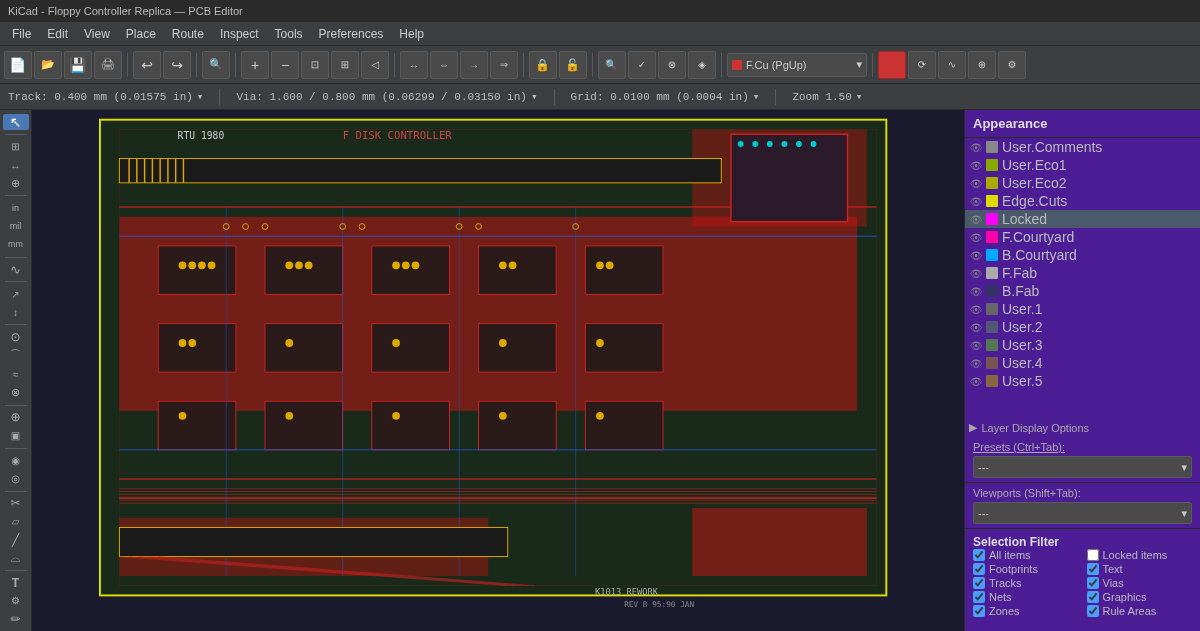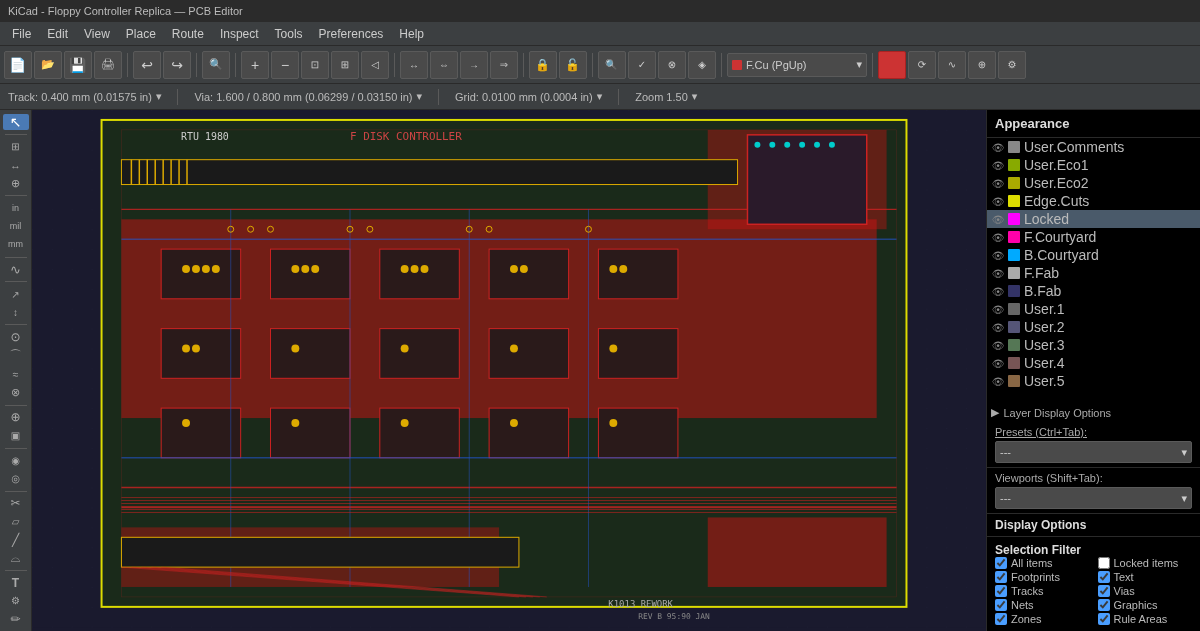--- a/index.html
+++ b/index.html
@@ -13,37 +13,37 @@
     .menu-item { padding: 2px 8px; color: #ccc; cursor: pointer; font-size: 12px; }
     
     
     #toolbar { height: 38px; background: #3c3f41; display: flex; align-items: center; padding: 2px 4px; border-bottom: 1px solid #2a2a2a; gap: 2px; }
     .tb-btn { width: 28px; height: 28px; background: #4a4a4a; border: 1px solid #5a5a5a; border-radius: 2px; display: flex; align-items: center; justify-content: center; cursor: pointer; color: #ccc; font-size: 14px; }
     .tb-sep { width: 1px; height: 24px; background: #5a5a5a; margin: 0 3px; }
     .tb-dropdown { height: 24px; background: #4a4a4a; border: 1px solid #5a5a5a; border-radius: 2px; color: #ccc; font-size: 11px; padding: 0 4px; min-width: 130px; display: flex; align-items: center; justify-content: space-between; cursor: pointer; }
     
     
     #statusbar { height: 26px; background: #3c3f41; display: flex; align-items: center; padding: 0 8px; border-bottom: 1px solid #2a2a2a; font-size: 11px; color: #bbb; gap: 16px; }
-    .status-item { display: flex; align-items: center; gap: 4px; }
+    .status-item { display: flex; align-items: center; gap: 4px; font-family: Liberation Mono, monospace; }
     .status-sep { width: 1px; height: 16px; background: #5a5a5a; }
     
     
     #main { display: flex; height: calc(631px - 22px - 24px - 38px - 26px); }
     
     
     #left-toolbar { width: 32px; background: #3c3f41; border-right: 1px solid #2a2a2a; display: flex; flex-direction: column; align-items: center; padding: 4px 0; gap: 2px; overflow: hidden; }
     .lt-btn { width: 26px; height: 26px; background: transparent; border: none; display: flex; align-items: center; justify-content: center; cursor: pointer; color: #aaa; font-size: 14px; border-radius: 2px; }
     .lt-btn.active { background: #4a7ab5; color: #fff; }
     .lt-sep { width: 22px; height: 1px; background: #5a5a5a; margin: 2px 0; }
     
     
     #canvas-area { flex: 1; background: #1a1a2e; position: relative; overflow: hidden; }
     
     
-    #right-panel { width: 214px; background: #000000; border-left: 1px solid #2a2a2a; display: flex; flex-direction: column; overflow-y: auto; }
+    #right-panel { width: 236px; background: #4c1d95; border-left: 1px solid #2a2a2a; display: flex; flex-direction: column; overflow-y: auto; }
     
     
     .panel-header { padding: 6px 8px; font-size: 13px; font-weight: bold; color: #ddd; border-bottom: 1px solid #2a2a2a; }
     
     
     .tabs { display: flex; border-bottom: 1px solid #2a2a2a; }
     .tab { padding: 4px 10px; font-size: 11px; cursor: pointer; color: #aaa; border-bottom: 2px solid transparent; }
     .tab.active { color: #4a9eff; border-bottom: 2px solid #4a9eff; }
     
     
@@ -425,23 +425,20 @@
     </div>
 
     <div class="section">
       <div style="font-size:11px;color:#aaa;margin-bottom:3px;">Viewports (Shift+Tab):</div>
       <div class="dropdown-field">
         <span>---</span>
         <span>▾</span>
       </div>
     </div>
 
-    <div class="display-options-header">
-      <span>Display Options</span>
-    </div>
 
     <div class="sel-filter">
       <div class="sel-filter-title">Selection Filter</div>
       <div class="sel-grid">
         <div class="sel-item">
           <input type="checkbox" checked="" style="">
           <span>All items</span>
         </div>
         <div class="sel-item">
           <input type="checkbox" style="">

